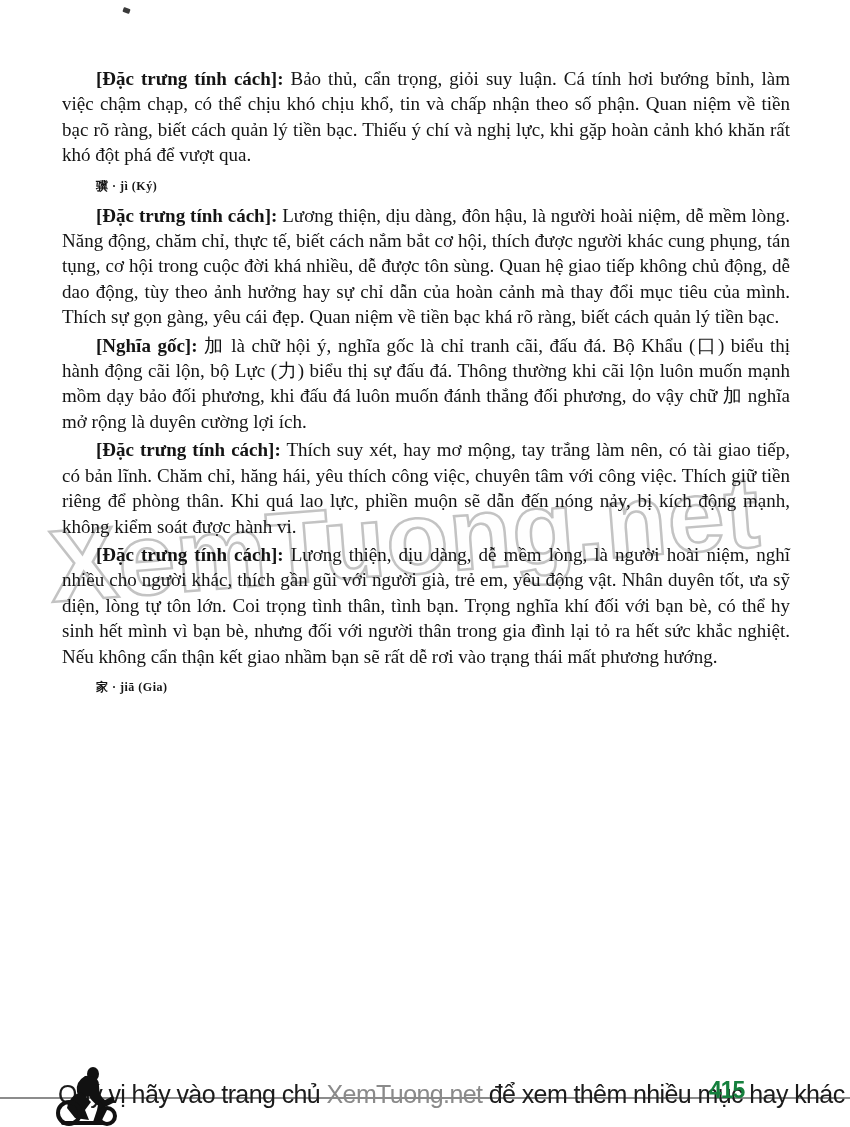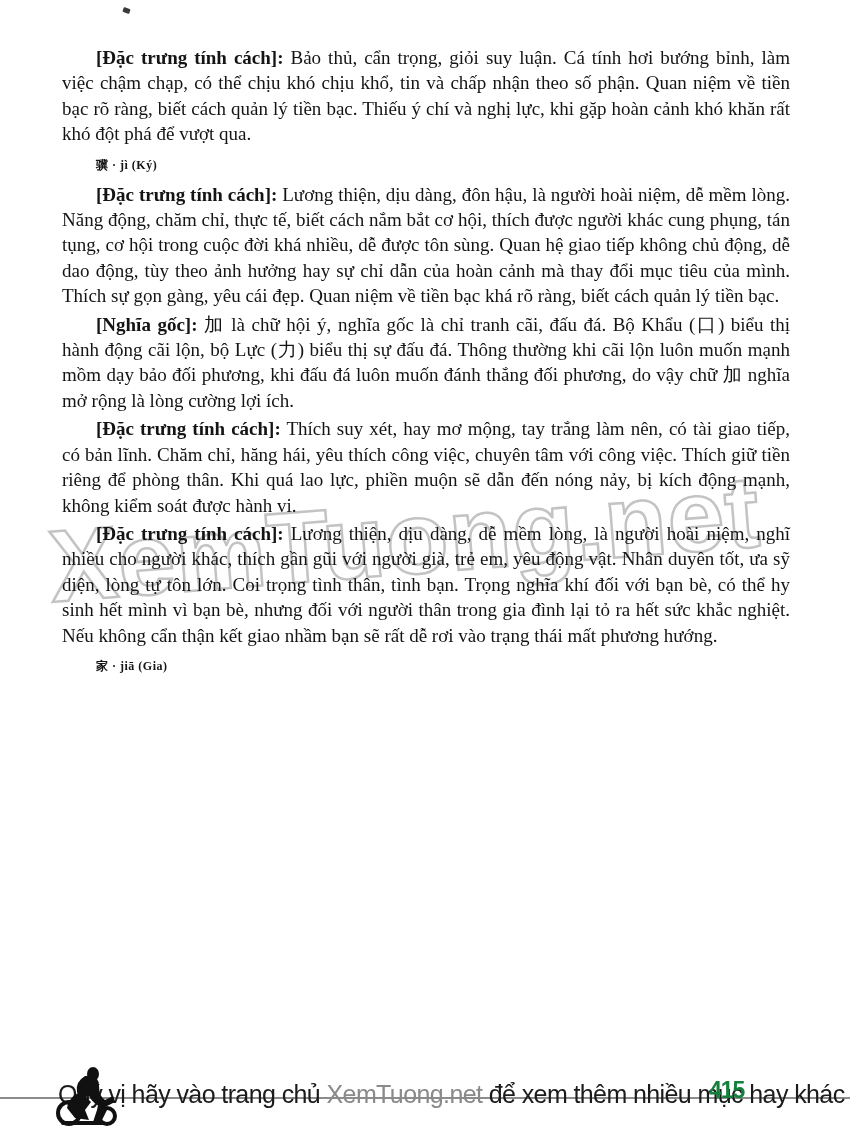--- a/index.html
+++ b/index.html
@@ -32,21 +32,21 @@
     white-space: nowrap;
     transform: rotate(-4.5deg);
     transform-origin: center center;
     color: rgba(250,250,250,0.25);
     -webkit-text-stroke: 2.5px #c3c3c3;
     z-index: 1;
     user-select: none;
   }
   .content {
     position: absolute;
-    left: 62px; right: 60px; top: 45px;
+    left: 62px; right: 60px; top: 66px;
     z-index: 2;
   }
   p.para {
     margin: 0 0 3px 0;
     font-size: 19px;
     line-height: 25.4px;
     text-align: justify;
     text-indent: 34px;
   }
   .lbl { font-weight: bold; }
@@ -108,21 +108,21 @@
       <span>Bảo thủ, cẩn trọng, giỏi suy luận. Cá tính hơi bướng bỉnh, làm việc chậm chạp, có thể chịu khó chịu khổ, tin và chấp nhận theo số phận. Quan niệm về tiền bạc rõ ràng, biết cách quản lý tiền bạc. Thiếu ý chí và nghị lực, khi gặp hoàn cảnh khó khăn rất khó đột phá để vượt qua.</span></p>
 
     <h3 class="entry">骥 · jì (Ký)</h3>
 
 
     <p class="para"><span class="lbl">[Đặc trưng tính cách]:</span>
       <span>Lương thiện, dịu dàng, đôn hậu, là người hoài niệm, dễ mềm lòng. Năng động, chăm chỉ, thực tế, biết cách nắm bắt cơ hội, thích được người khác cung phụng, tán tụng, cơ hội trong cuộc đời khá nhiều, dễ được tôn sùng. Quan hệ giao tiếp không chủ động, dễ dao động, tùy theo ảnh hưởng hay sự chỉ dẫn của hoàn cảnh mà thay đổi mục tiêu của mình. Thích sự gọn gàng, yêu cái đẹp. Quan niệm về tiền bạc khá rõ ràng, biết cách quản lý tiền bạc.</span></p>
 
 
     <p class="para"><span class="lbl">[Nghĩa gốc]:</span>
-      <span>加 là chữ hội ý, nghĩa gốc là chỉ tranh cãi, đấu đá. Bộ Khẩu (口) biểu thị hành động cãi lộn, bộ Lực (力) biểu thị sự đấu đá. Thông thường khi cãi lộn luôn muốn mạnh mồm dạy bảo đối phương, khi đấu đá luôn muốn đánh thắng đối phương, do vậy chữ 加 nghĩa mở rộng là lòng cường lợi ích.</span></p>
+      <span>加 là chữ hội ý, nghĩa gốc là chỉ tranh cãi, đấu đá. Bộ Khẩu (口) biểu thị hành động cãi lộn, bộ Lực (力) biểu thị sự đấu đá. Thông thường khi cãi lộn luôn muốn mạnh mồm dạy bảo đối phương, khi đấu đá luôn muốn đánh thắng đối phương, do vậy chữ 加 nghĩa mở rộng là duyên cường lợi ích.</span></p>
 
     <p class="para"><span class="lbl">[Đặc trưng tính cách]:</span>
       <span>Thích suy xét, hay mơ mộng, tay trắng làm nên, có tài giao tiếp, có bản lĩnh. Chăm chỉ, hăng hái, yêu thích công việc, chuyên tâm với công việc. Thích giữ tiền riêng để phòng thân. Khi quá lao lực, phiền muộn sẽ dẫn đến nóng nảy, bị kích động mạnh, không kiểm soát được hành vi.</span></p>
 
 
 
     <p class="para"><span class="lbl">[Đặc trưng tính cách]:</span>
       <span>Lương thiện, dịu dàng, dễ mềm lòng, là người hoài niệm, nghĩ nhiều cho người khác, thích gần gũi với người già, trẻ em, yêu động vật. Nhân duyên tốt, ưa sỹ diện, lòng tự tôn lớn. Coi trọng tình thân, tình bạn. Trọng nghĩa khí đối với bạn bè, có thể hy sinh hết mình vì bạn bè, nhưng đối với người thân trong gia đình lại tỏ ra hết sức khắc nghiệt. Nếu không cẩn thận kết giao nhầm bạn sẽ rất dễ rơi vào trạng thái mất phương hướng.</span></p>
 
     <h3 class="entry">家 · jiā (Gia)</h3>

